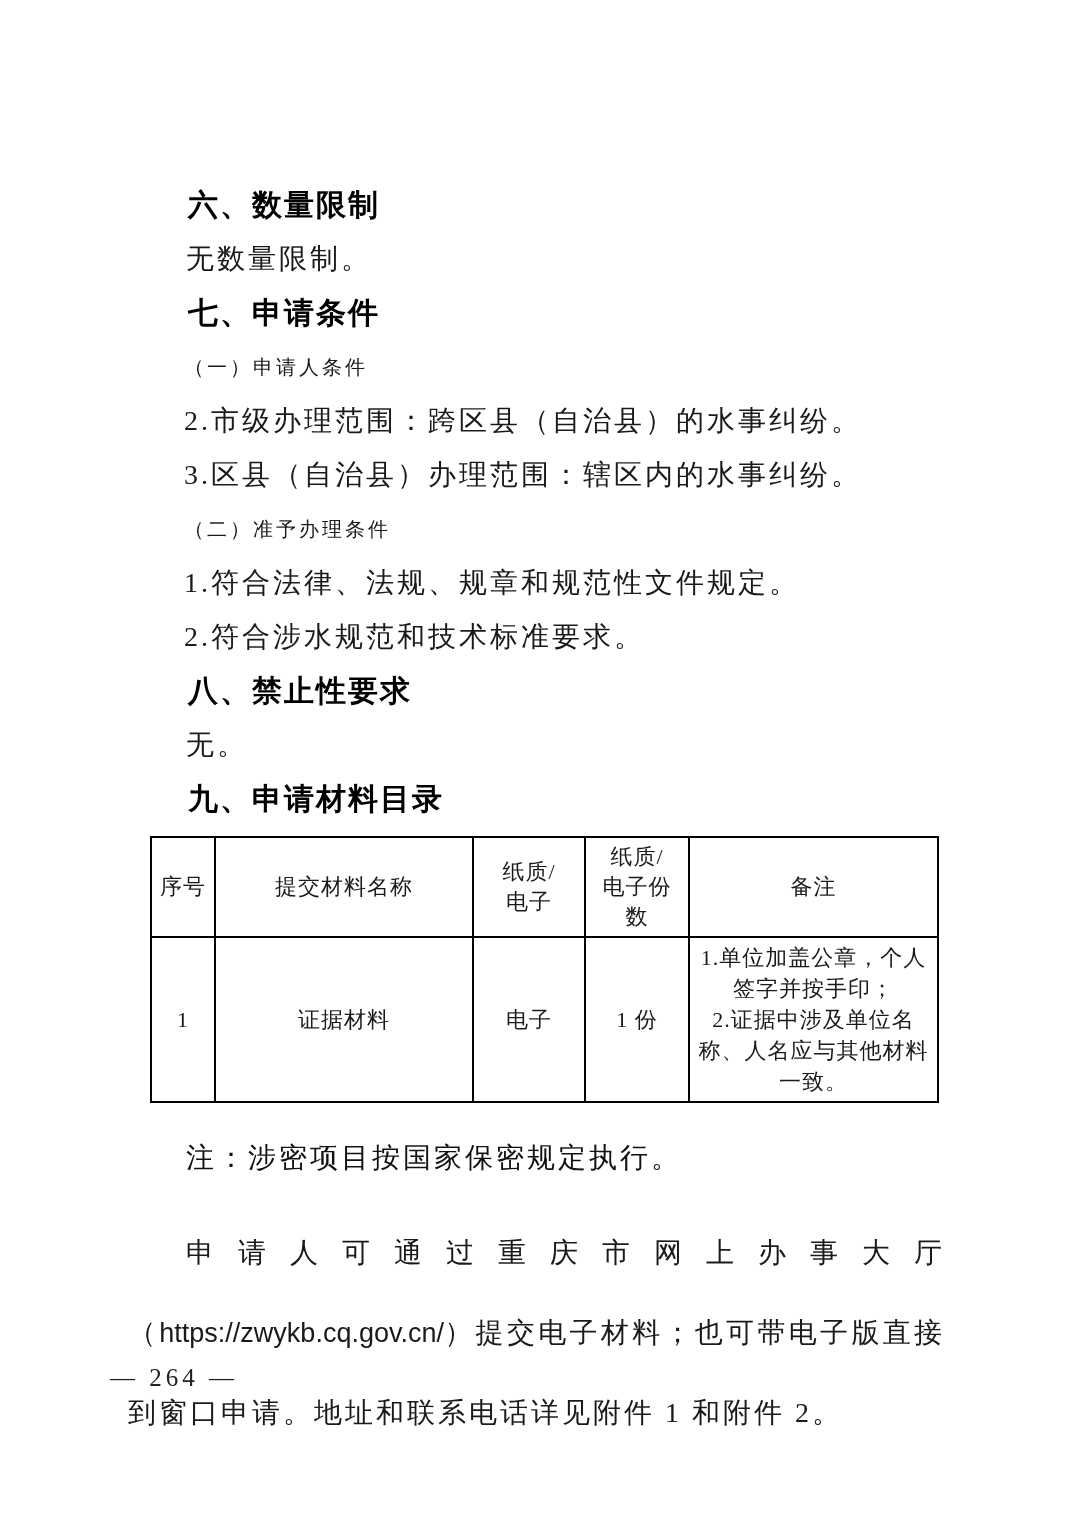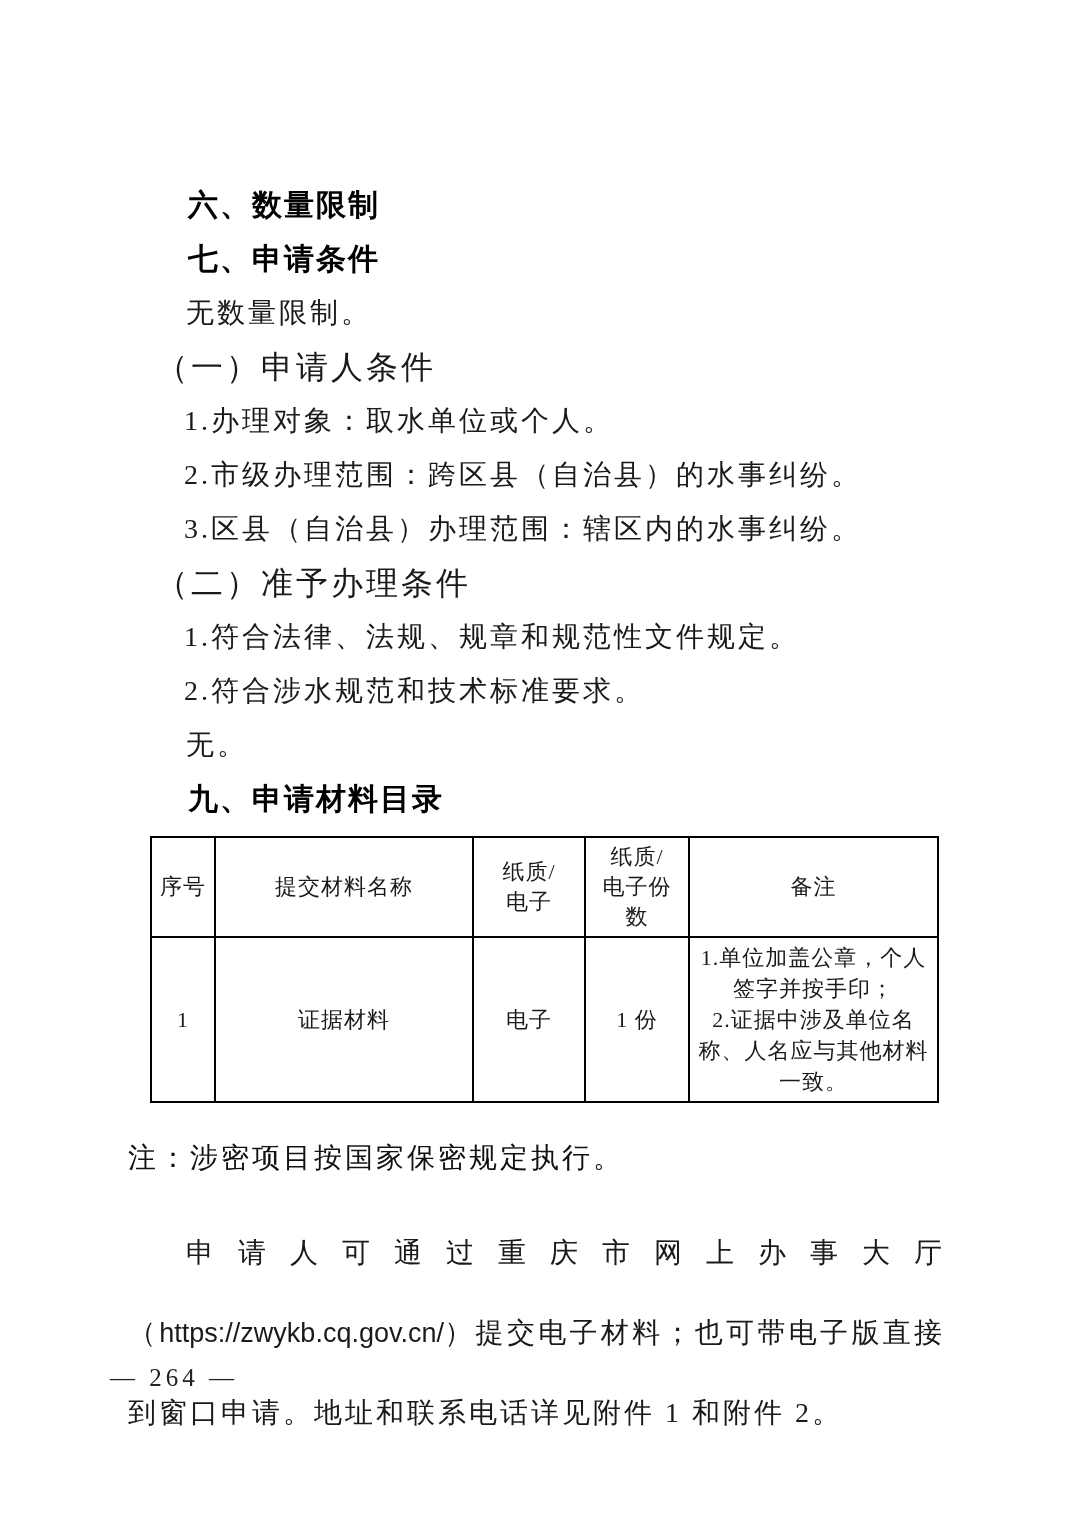--- a/index.html
+++ b/index.html
@@ -27,23 +27,23 @@
   }
   .heading {
     font-family: "Liberation Sans", sans-serif;
     font-weight: bold;
     font-size: 30px;
     letter-spacing: 2px;
     margin-left: 60px;
     color: #000000;
   }
   .subheading {
-    font-size: 32px;
+    font-size: 20px;
     letter-spacing: 3px;
-    margin-left: 28px;
+    margin-left: 56px;
     color: #1a1a1a;
   }
   .para, .item {
     font-size: 28px;
     letter-spacing: 3px;
     margin-left: 58px;
     color: #1a1a1a;
   }
   .item {
     margin-left: 56px;
@@ -81,20 +81,21 @@
   td.remark {
     text-align: left;
     white-space: pre-line;
     line-height: 31px;
     padding: 6px 8px;
     vertical-align: middle;
   }
   .table-note {
     font-size: 28px;
     letter-spacing: 3px;
+    margin-left: 58px;
     line-height: 54px;
     white-space: nowrap;
   }
   .reception {
     font-size: 28px;
     letter-spacing: 3px;
     line-height: 80px;
     text-align: justify;
     text-indent: 58px;
     margin: 0;
@@ -115,29 +116,29 @@
     font-family: "Liberation Serif", serif;
   }
 </style>
 </head>
 <body>
 
 <div class="page">
   <div class="content">
 
     <p class="block heading">六、数量限制</p>
+    <p class="block para">无数量限制。</p>
     <p class="block heading">七、申请条件</p>
-    <p class="block para">无数量限制。</p>
     <p class="block subheading">（一）申请人条件</p>
-    <p class="block item">1.办理对象：取水单位或个人。</p>
     <p class="block item">2.市级办理范围：跨区县（自治县）的水事纠纷。</p>
     <p class="block item">3.区县（自治县）办理范围：辖区内的水事纠纷。</p>
     <p class="block subheading">（二）准予办理条件</p>
     <p class="block item">1.符合法律、法规、规章和规范性文件规定。</p>
     <p class="block item">2.符合涉水规范和技术标准要求。</p>
+    <p class="block heading">八、禁止性要求</p>
     <p class="block para">无。</p>
     <p class="block heading">九、申请材料目录</p>
 
     <table class="materials">
       <colgroup>
         <col class="c-seq">
           <col class="c-name">
           <col class="c-format">
           <col class="c-copies">
           <col class="c-remark">

